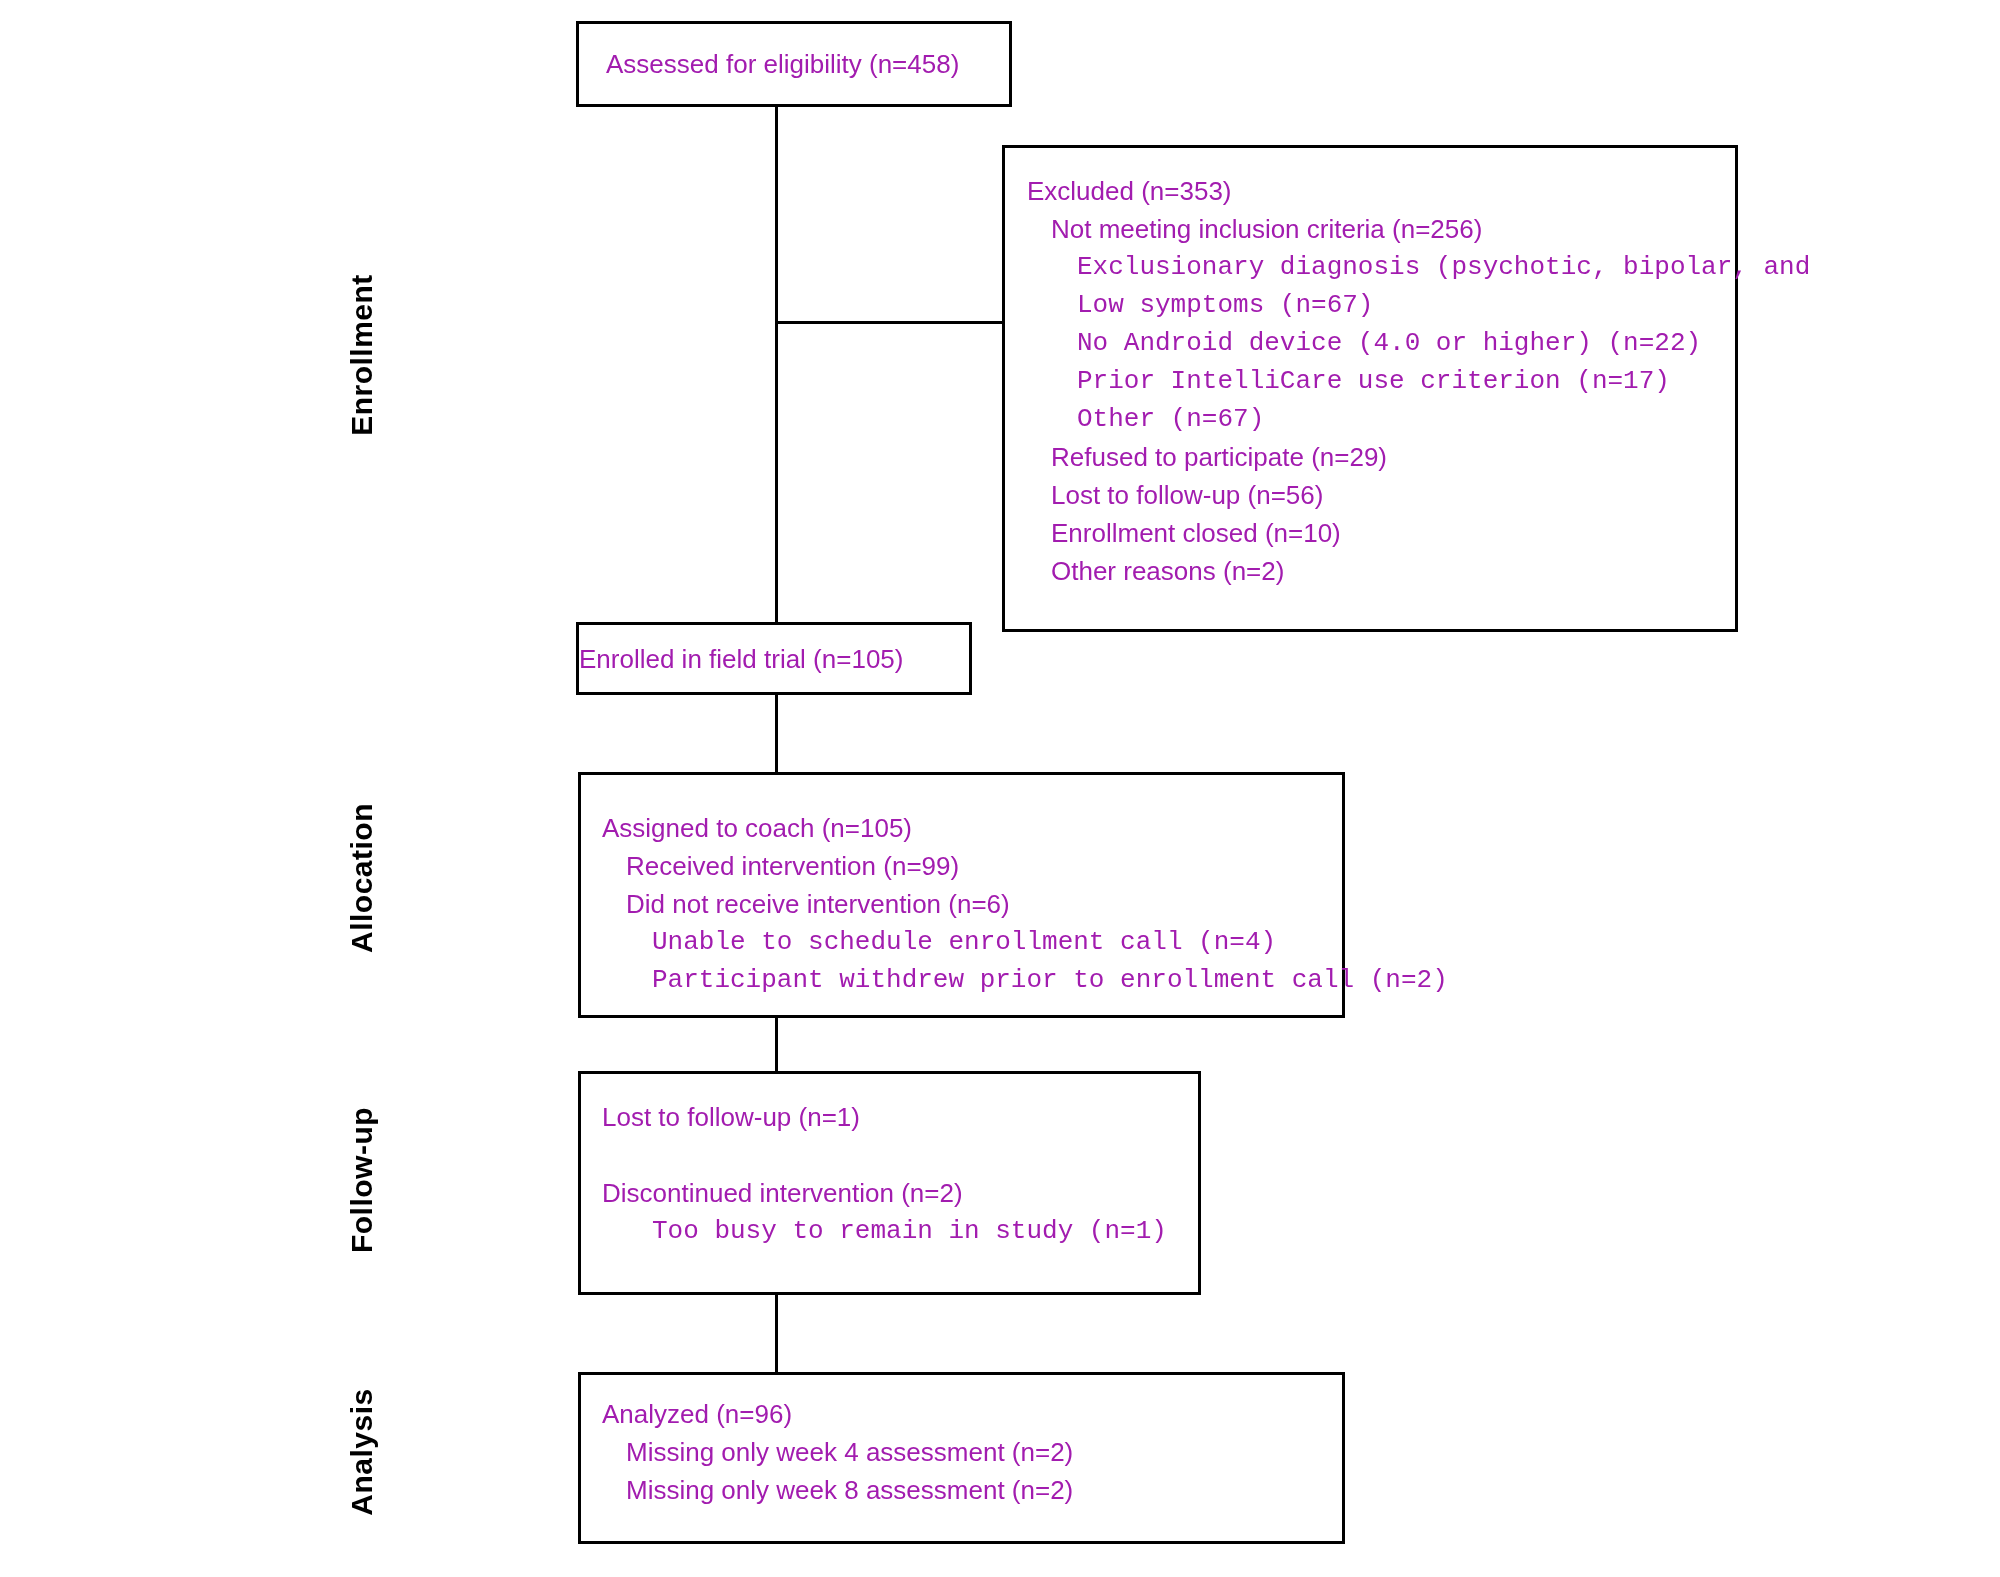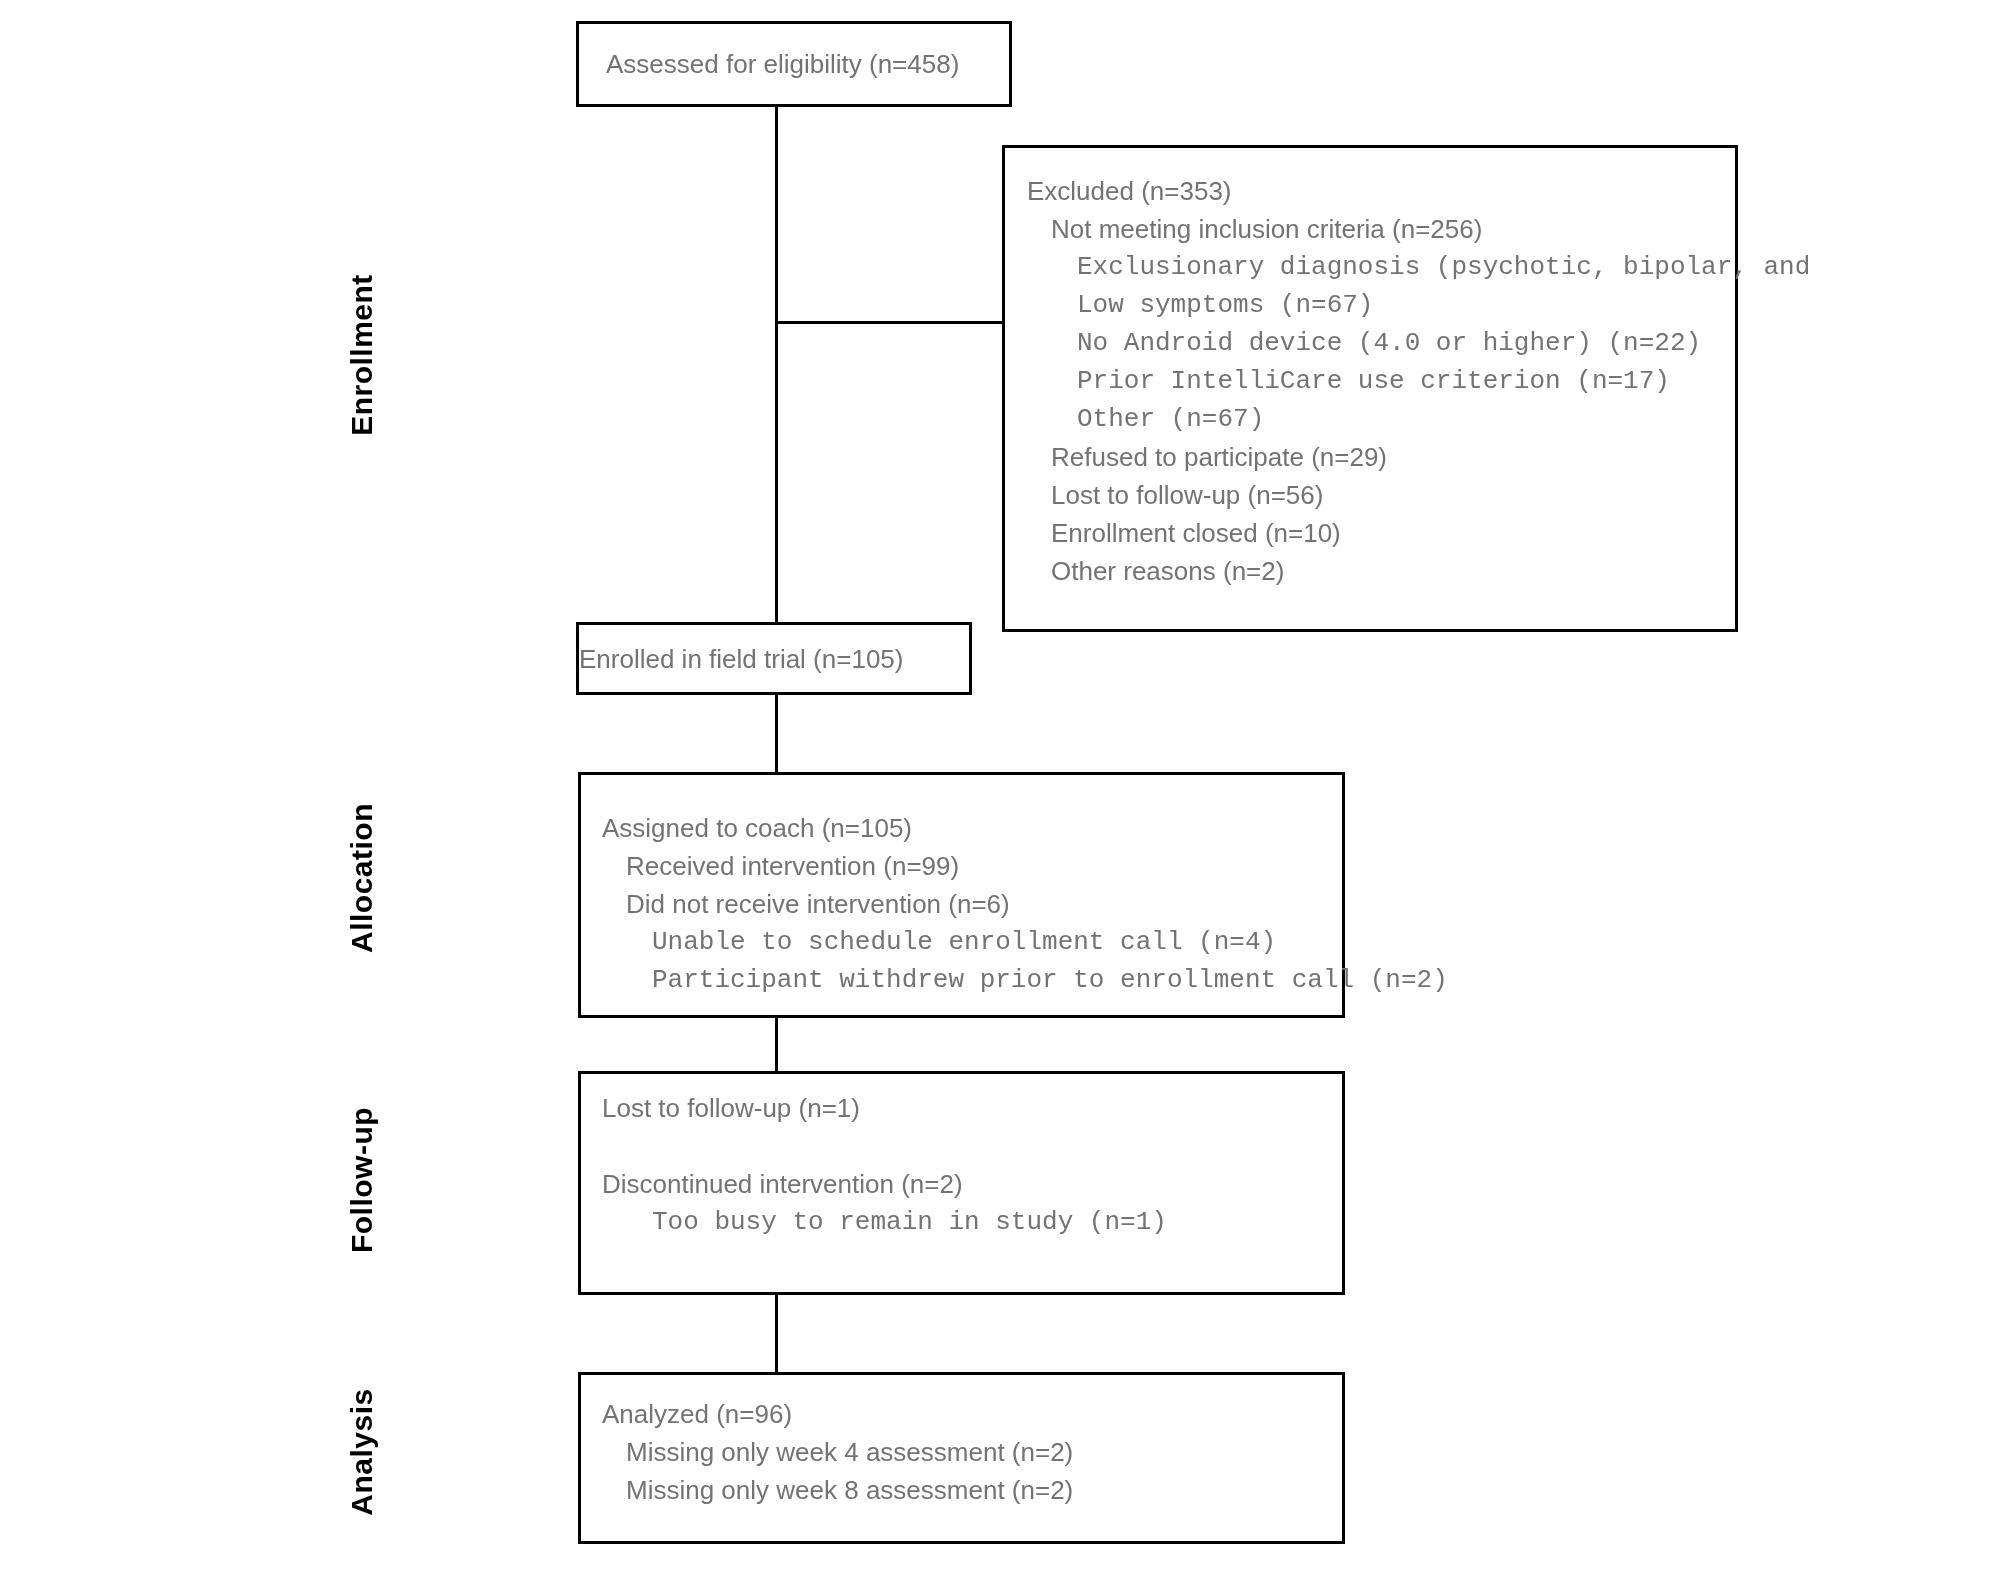--- a/index.html
+++ b/index.html
@@ -15,21 +15,21 @@
     font-family: "Liberation Sans", sans-serif;
     color: #000000;
   }
   .box {
     position: absolute;
     box-sizing: border-box;
     border: 3px solid #000000;
     background: #ffffff;
     font-size: 26px;
     line-height: 38px;
-    color: #737373;
+    color: #a21caf;
   }
   .line {
     min-height: 38px;
     white-space: nowrap;
   }
   .ind1 { margin-left: 24px; }
   .ind2 { margin-left: 50px; font-family: Liberation Mono, monospace; }
   .single-line-box {
     display: flex;
     align-items: center;
@@ -44,21 +44,21 @@
     font-size: 30px;
     font-weight: bold;
     white-space: nowrap;
     letter-spacing: 0.5px;
   }
   
   .box-assessed  { left: 576px;  top: 21px;   width: 436px; height: 86px;  padding-left: 27px; }
   .box-excluded  { left: 1002px; top: 145px;  width: 736px; height: 487px; padding: 24px 6px 0 22px; }
   .box-enrolled  { left: 576px;  top: 622px;  width: 396px; height: 73px;  }
   .box-allocation{ left: 578px;  top: 772px;  width: 767px; height: 246px; padding: 34px 28px 0 21px; }
-  .box-followup  { left: 578px;  top: 1071px; width: 767px; height: 224px; padding: 15px 10px 0 21px; }
+  .box-followup  { left: 578px;  top: 1071px; width: 623px; height: 224px; padding: 24px 10px 0 21px; }
   .box-analysis  { left: 578px;  top: 1372px; width: 767px; height: 172px; padding: 20px 24px 0 21px; }
   
   .conn-v1 { left: 775px; top: 107px;  width: 3px;   height: 515px; }
   .conn-h1 { left: 775px; top: 321px;  width: 227px; height: 3px; }
   .conn-v2 { left: 775px; top: 695px;  width: 3px;   height: 77px; }
   .conn-v3 { left: 775px; top: 1018px; width: 3px;   height: 53px; }
   .conn-v4 { left: 775px; top: 1295px; width: 3px;   height: 77px; }
   
   .label-enrollment { left: 362px; top: 355px; }
   .label-allocation { left: 362px; top: 878px; }

